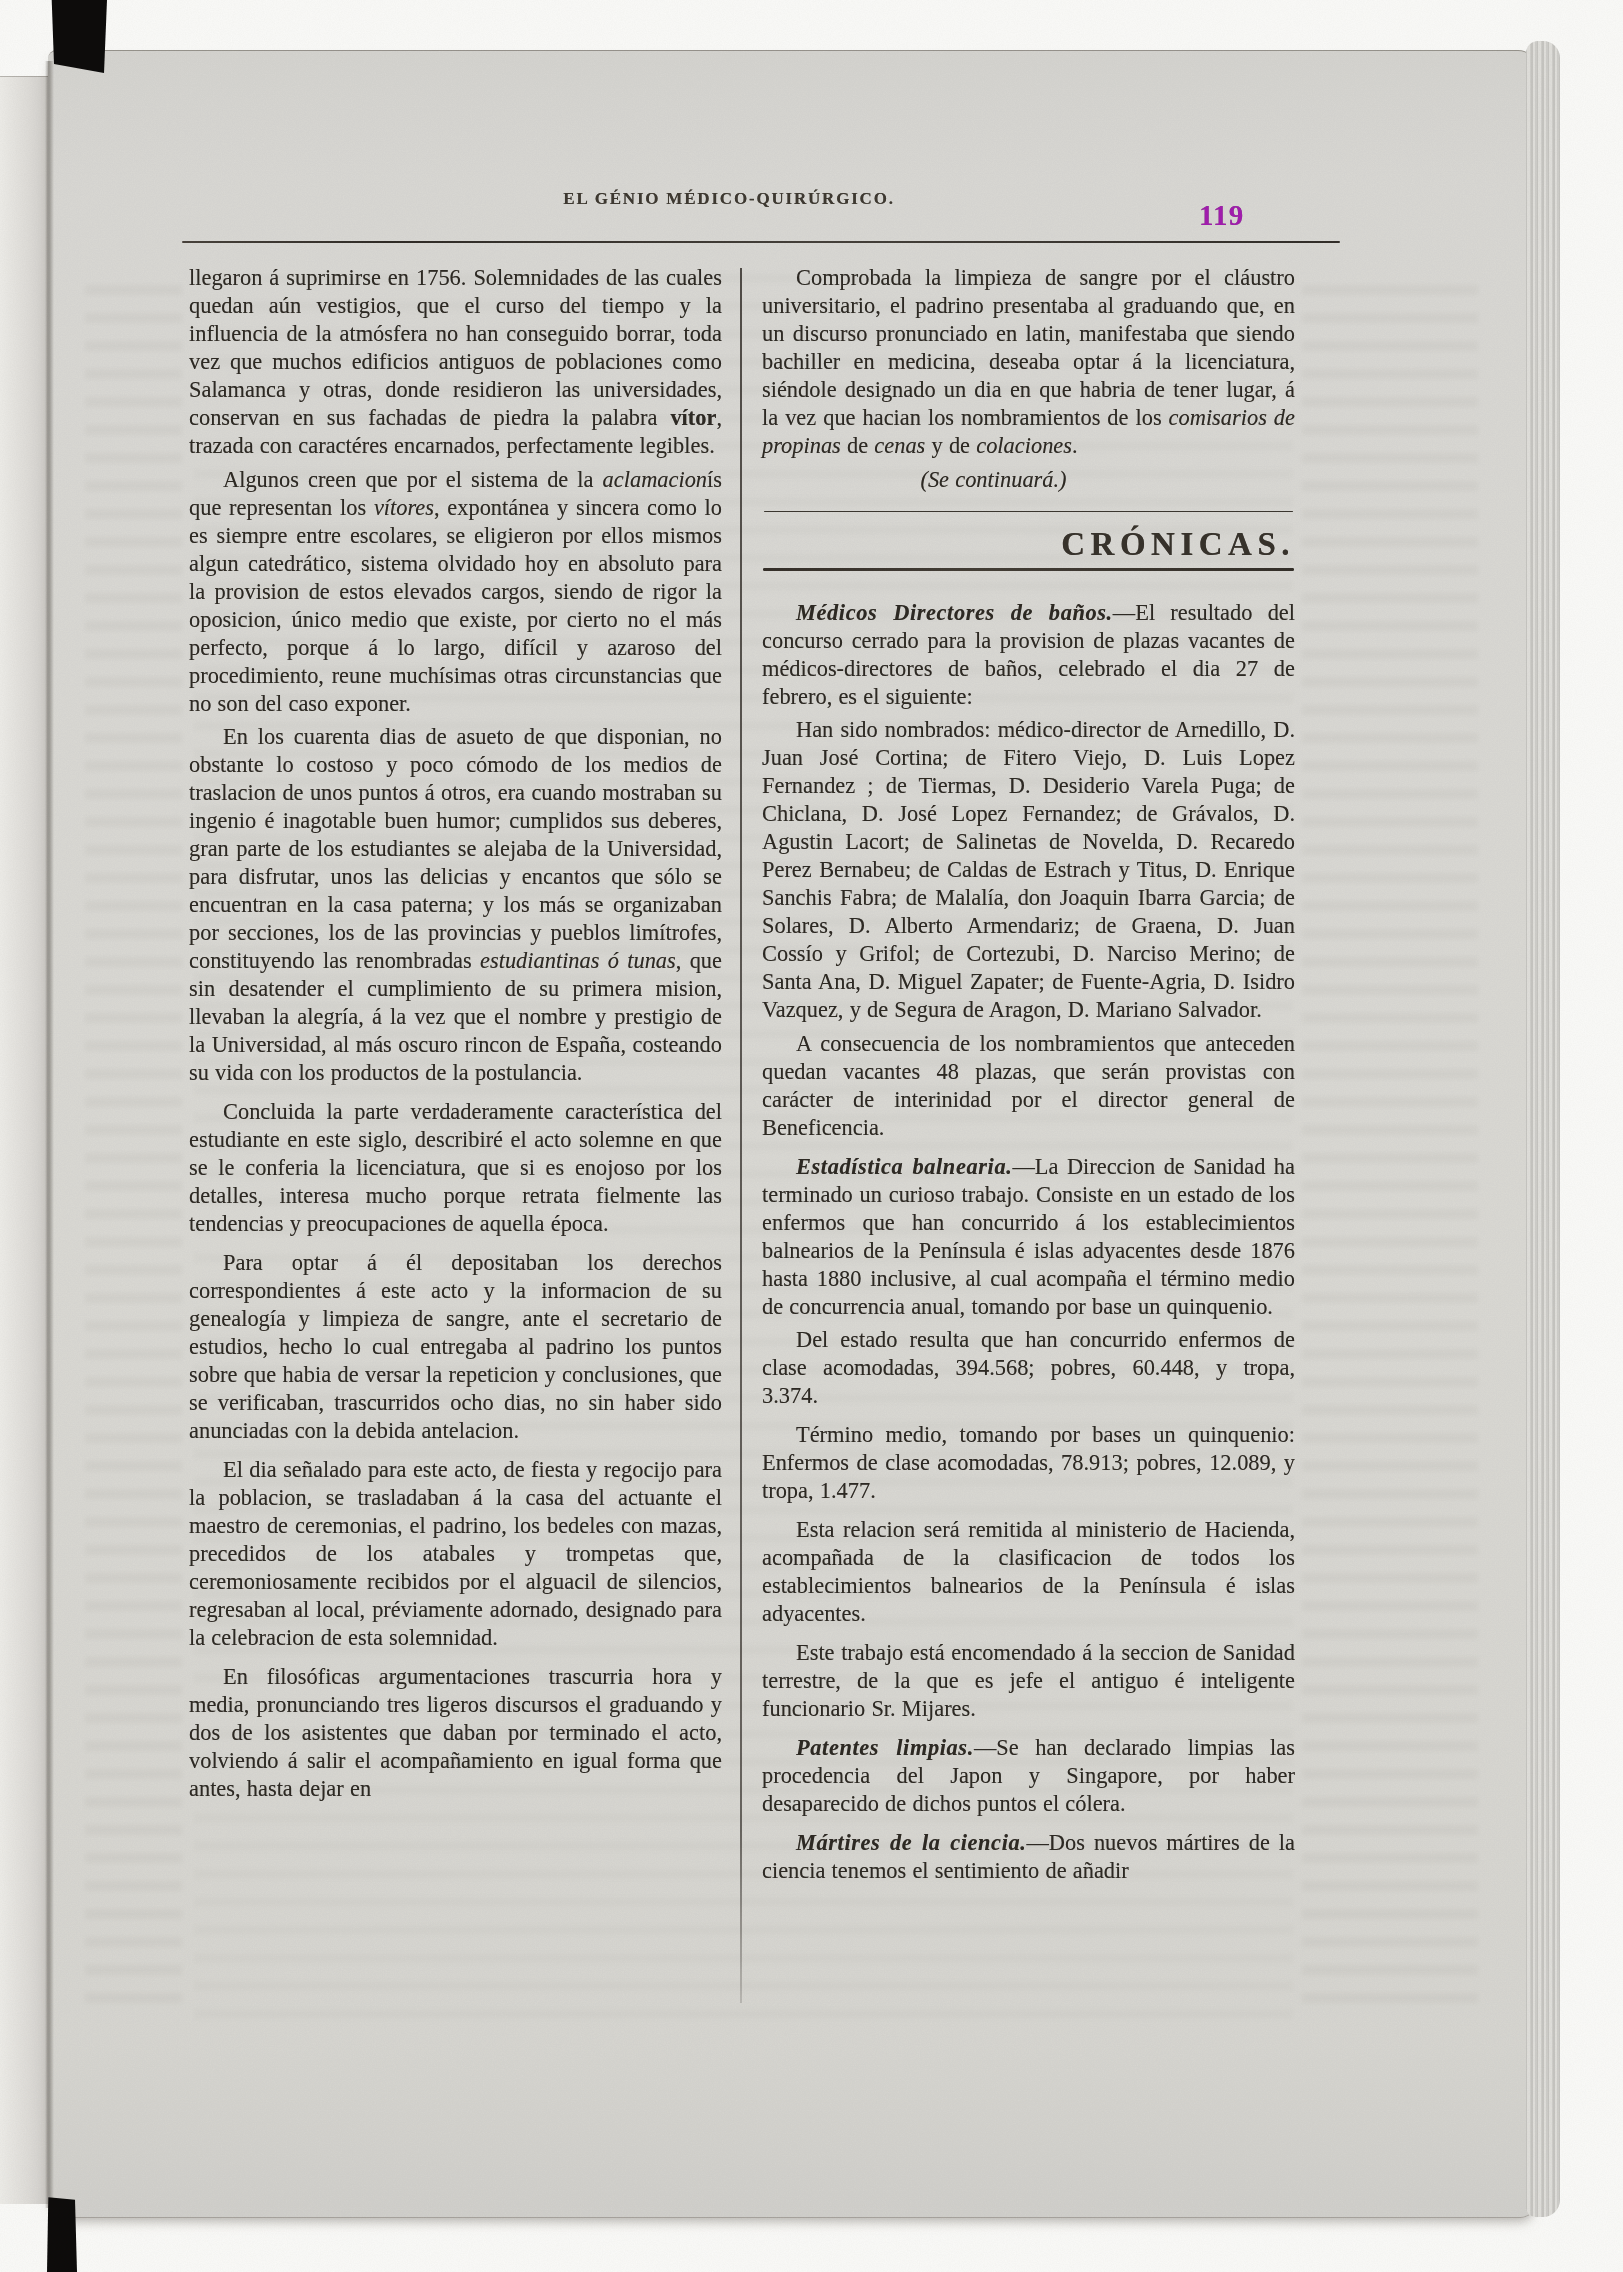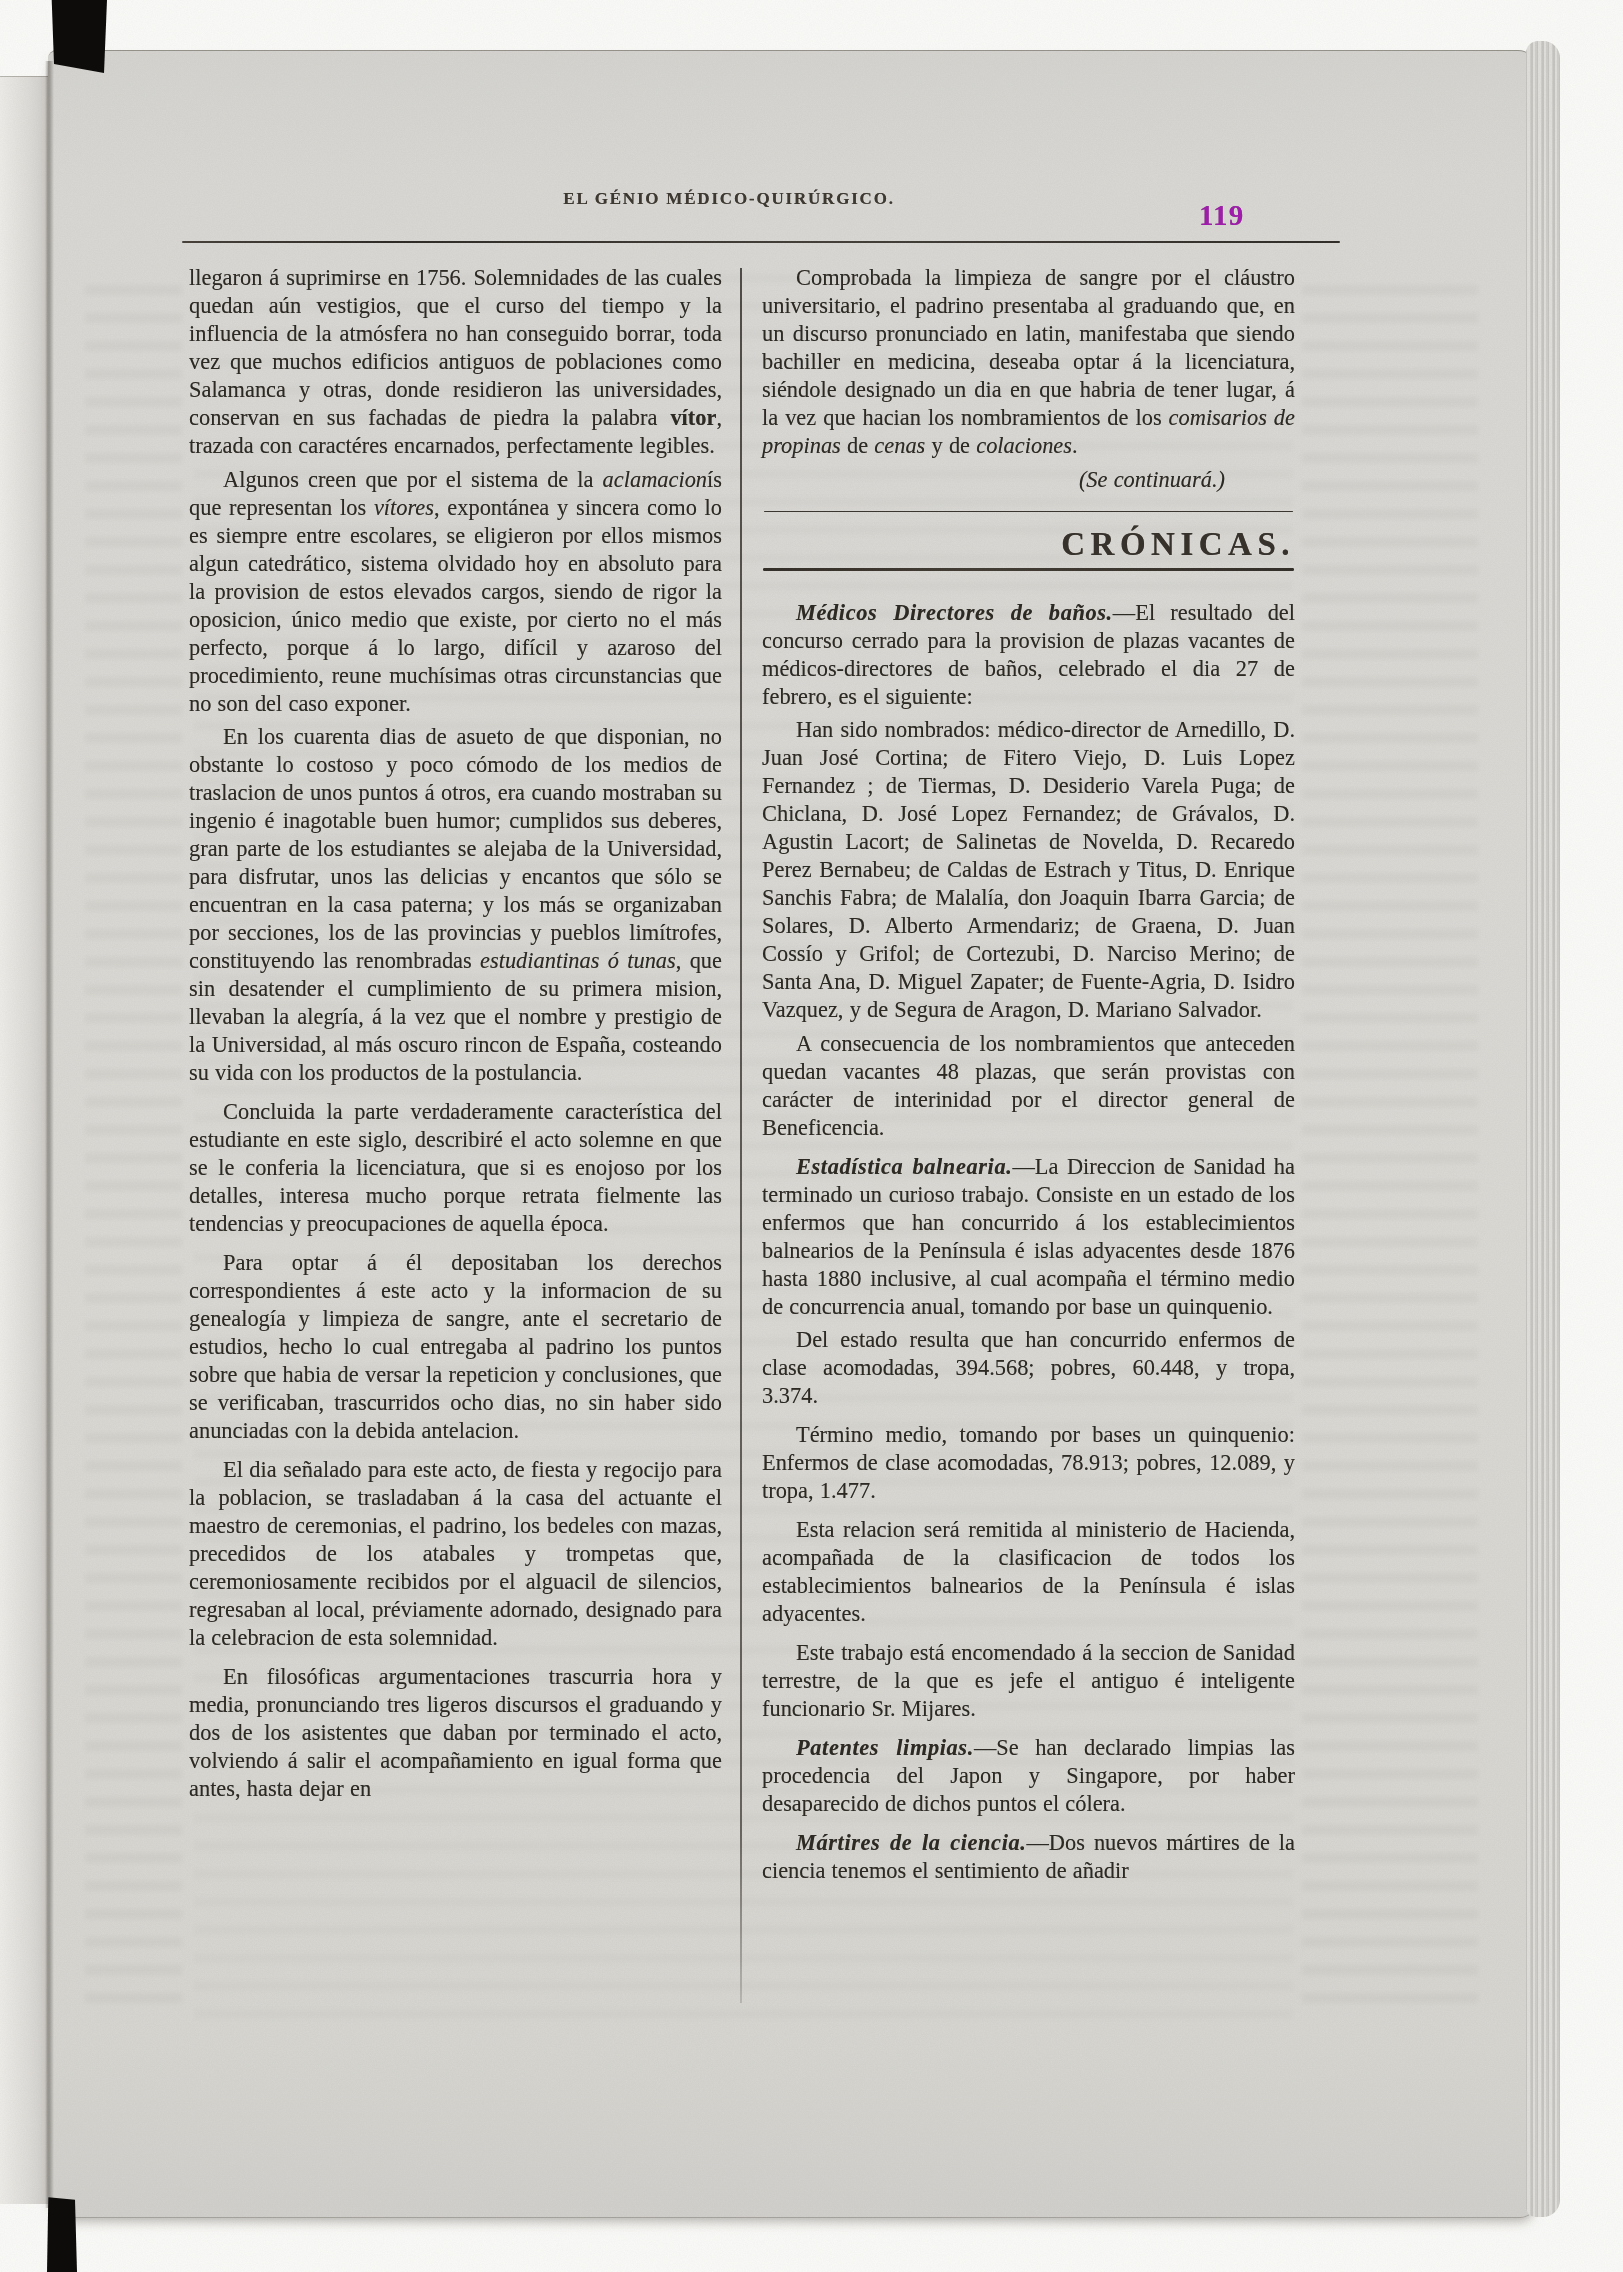--- a/index.html
+++ b/index.html
@@ -81,21 +81,21 @@
     word-spacing:0.6px;
   }
   .col-left{left:189px;}
   .col-right{left:762px;}
   .col-divider{
     position:absolute;left:740px;top:268px;width:1.8px;height:1735px;
     background:linear-gradient(180deg,rgba(50,45,40,.82) 0%,rgba(50,45,40,.68) 90%,rgba(50,45,40,.18) 100%);
   }
   .para{margin:0 0 5.5px 0;}
   .para.indent{text-indent:34px;}
-  .para.right{text-align:right;padding-right:70px;}
+  .para.right{text-align:center;padding-right:70px;}
   .para.sect{margin-top:11px;}
   .i{font-style:italic;}
   .b{font-weight:bold;}
   .bi{font-weight:bold;font-style:italic;letter-spacing:0.6px;}
   .rule-thin{height:1.8px;background:#3b362f;margin:17px 2.4px 0 2.4px;border-radius:1.2px;}
   .rule-thick{height:3px;background:linear-gradient(90deg,#352f29,#443e36 40%,#342f29);margin:8.5px 1.2px 28px 1.2px;border-radius:1.2px;}
   .cronicas{
     margin:18px 0 9.7px 0;text-align:right;
     font-size:33px;font-weight:bold;letter-spacing:5.5px;color:#37322b;
     text-shadow:0 0 0.6px rgba(40,35,28,.6);

